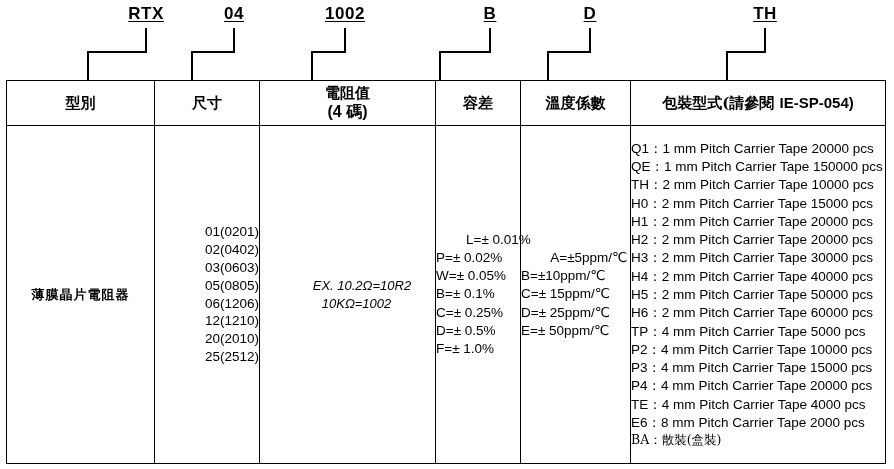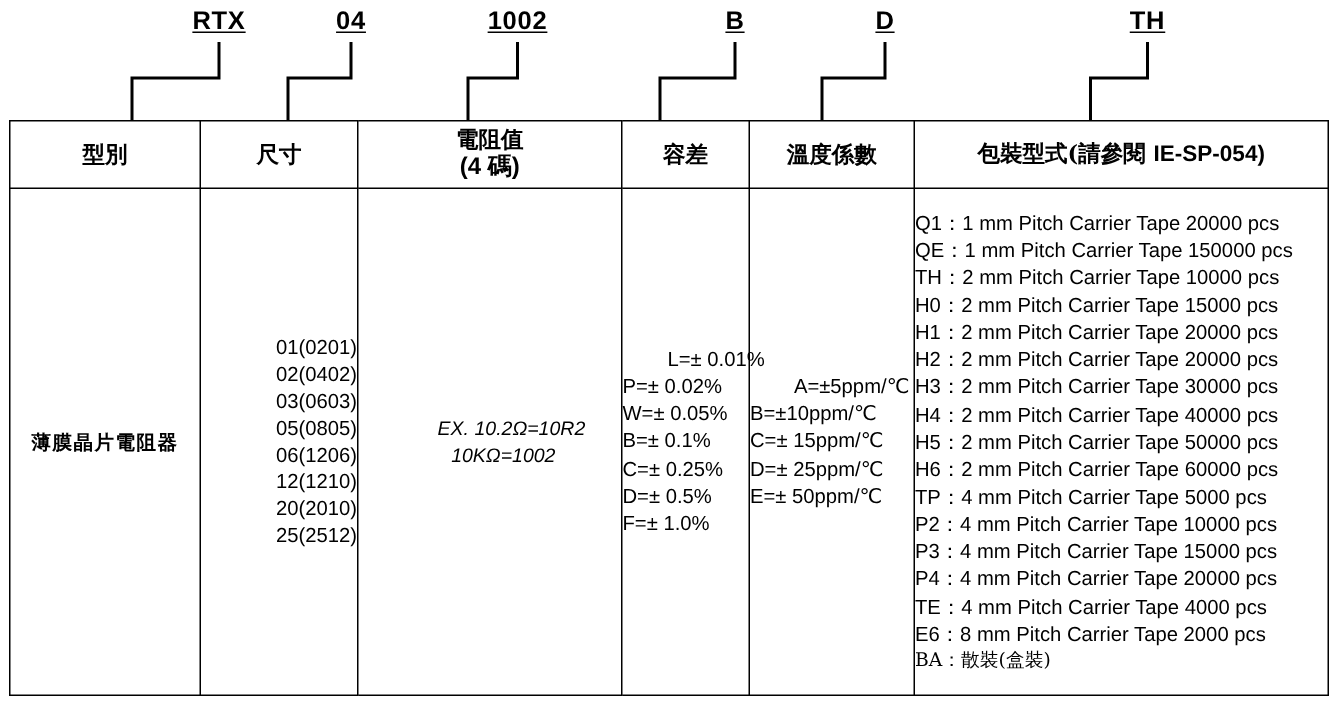--- a/index.html
+++ b/index.html
@@ -135,21 +135,21 @@
     <path d="M 234 28 L 234 52 L 192 52 L 192 80" fill="none" stroke="#000000" stroke-width="2"></path>
     <path d="M 345 28 L 345 52 L 312 52 L 312 80" fill="none" stroke="#000000" stroke-width="2"></path>
     <path d="M 490 28 L 490 52 L 440 52 L 440 80" fill="none" stroke="#000000" stroke-width="2"></path>
     <path d="M 590 28 L 590 52 L 548 52 L 548 80" fill="none" stroke="#000000" stroke-width="2"></path>
     <path d="M 765 28 L 765 52 L 727 52 L 727 80" fill="none" stroke="#000000" stroke-width="2"></path>
   </svg>
 
 <table id="spec-table">
   <thead>
     <tr>
-      <th class="hdr" style="width:127px">
+      <th class="hdr" style="width:148px">
         <span>型別</span>
       </th>
       <th class="hdr" style="width:105px">
         <span>尺寸</span>
       </th>
       <th class="hdr" style="width:176px">
         <span>電阻值</span><br>
         <span class="sub">(4 碼)</span>
       </th>
       <th class="hdr" style="width:85px">

